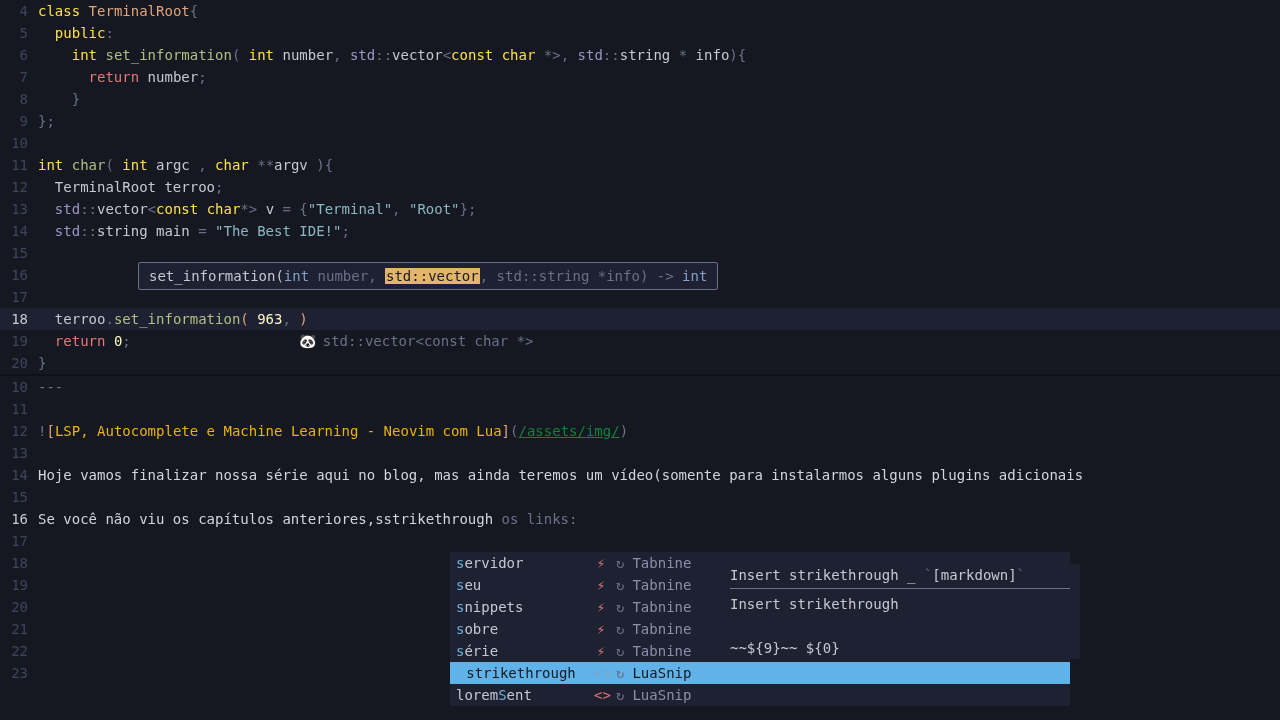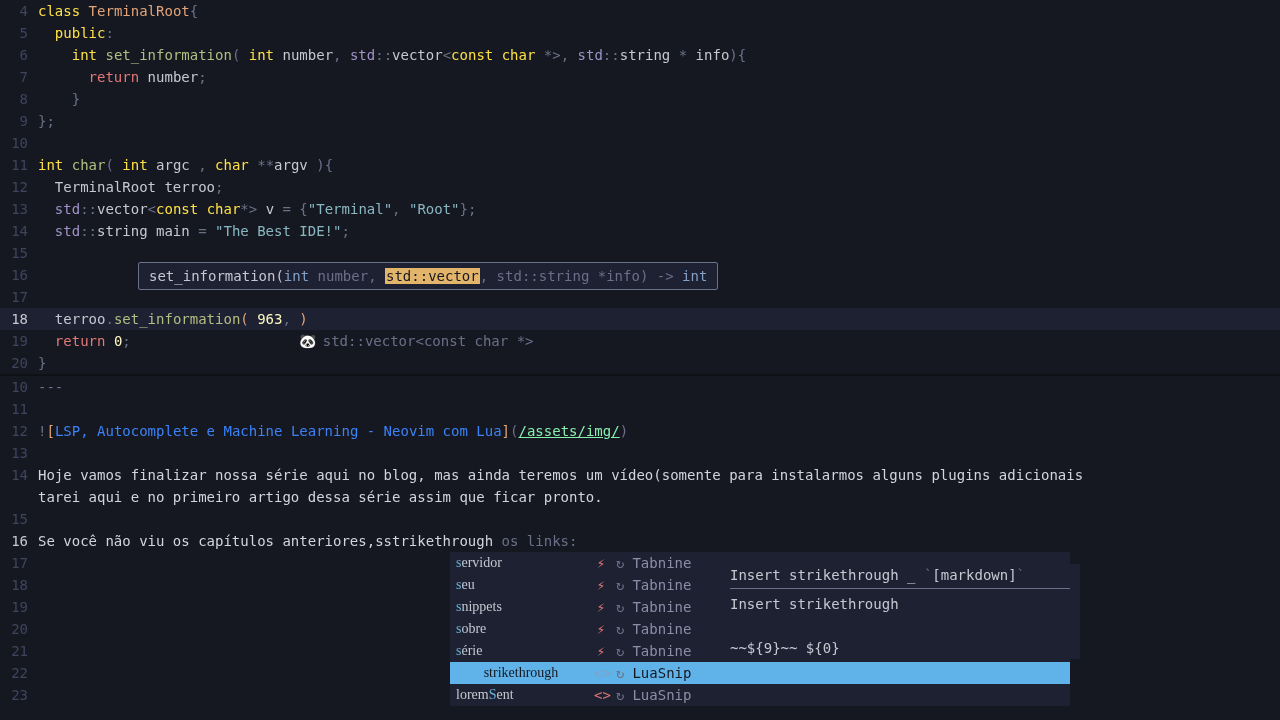--- a/index.html
+++ b/index.html
@@ -33,22 +33,22 @@
   .kw-red { color: #e27878; }
   .ident  { color: #c6c8d1; }
   .func   { color: #b4be82; }
   .punct  { color: #6b7089; }
   .str    { color: #89b8c2; }
   .num    { color: #fef9c3; }
   .ns     { color: #a093c7; }
   .orange { color: #e2a478; }
   .gold   { color: #e2a478; }
   .white  { color: #d2d4de; }
-  .link   { color: #86efac; text-decoration: underline; }
-  .red    { color: #3b82f6; }
+  .link   { color: #15803d; text-decoration: underline; }
+  .red    { color: #eab308; }
   .gray   { color: #6b7089; }
   .blue2  { color: #84a0c6; }
 
   .curline { background: #1e2132; }
 
   
   .sig-popup {
     position: absolute;
     left: 100px; top: -2px;
     border: 1px solid #6b7089;
@@ -83,21 +83,21 @@
     min-width: 620px;
   }
   .pmenu .item {
     display: flex;
     align-items: center;
     padding: 0 6px;
     height: 22px;
     color: #6b7089;
     gap: 8px;
   }
-  .pmenu .item .label { width: 130px; color: #c6c8d1; font-family: Liberation Serif, serif; }
+  .pmenu .item .label { width: 130px; color: #c6c8d1; }
   .pmenu .item .label .m { color: #6bb0d9; }
   .pmenu .item.selected { background: #5fb3e8; }
   .pmenu .item.selected .label,
   .pmenu .item.selected .src  { color: #161821; text-align: center; }
   .pmenu .item.selected .m    { color: #161821; }
   .pmenu .item .kicon { width: 14px; text-align:center; }
   .pmenu .item .kicon.red  { color: #e27878; }
   .pmenu .item .refresh { color: #6b7089; }
   .pmenu .item .src { color: #8a8fa8; }
 
@@ -145,21 +145,20 @@
   </div>
 
 <div class="hsep"></div>
 
 <div class="pane pane2-anchor" id="pane2">
     <div class="line"><div class="gutter">10</div><div class="code"><span class="gray">---</span></div></div>
     <div class="line"><div class="gutter">11</div><div class="code"></div></div>
     <div class="line"><div class="gutter">12</div><div class="code"><span class="punct">!</span><span class="gold">[</span><span class="red">LSP, Autocomplete e Machine Learning - Neovim com Lua</span><span class="gold">]</span><span class="punct">(</span><span class="link">/assets/img/</span><span class="punct">)</span></div></div>
     <div class="line"><div class="gutter">13</div><div class="code"></div></div>
     <div class="line"><div class="gutter">14</div><div class="code"><span class="white">Hoje vamos finalizar nossa série aqui no blog, mas ainda teremos um vídeo(somente para instalarmos alguns plugins adicionais</span></div></div>
-    <div class="line"><div class="gutter"></div><div class="code"><span class="white">tarei aqui e no primeiro artigo dessa série assim que ficar pronto.</span></div></div>
     <div class="line"><div class="gutter">15</div><div class="code"></div></div>
     <div class="line"><div class="gutter cur">16</div><div class="code"><span class="white">Se você não viu os capítulos anteriores,sstrikethrough</span><span class="gray"> os links:</span></div></div>
     <div class="line"><div class="gutter">17</div><div class="code"></div></div>
     <div class="line"><div class="gutter">18</div><div class="code"></div></div>
     <div class="line"><div class="gutter">19</div><div class="code"></div></div>
     <div class="line"><div class="gutter">20</div><div class="code"></div></div>
     <div class="line"><div class="gutter">21</div><div class="code"></div></div>
     <div class="line"><div class="gutter">22</div><div class="code"></div></div>
     <div class="line"><div class="gutter">23</div><div class="code"></div></div>
     <div class="pmenu" style="top: 176px; left: 450px;">

